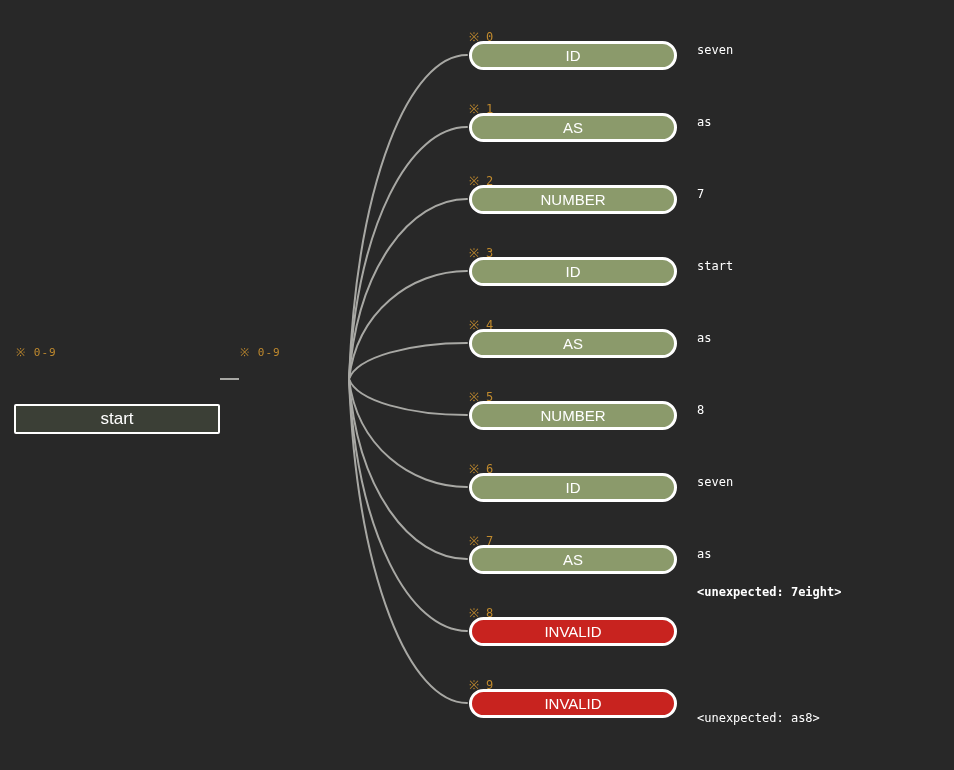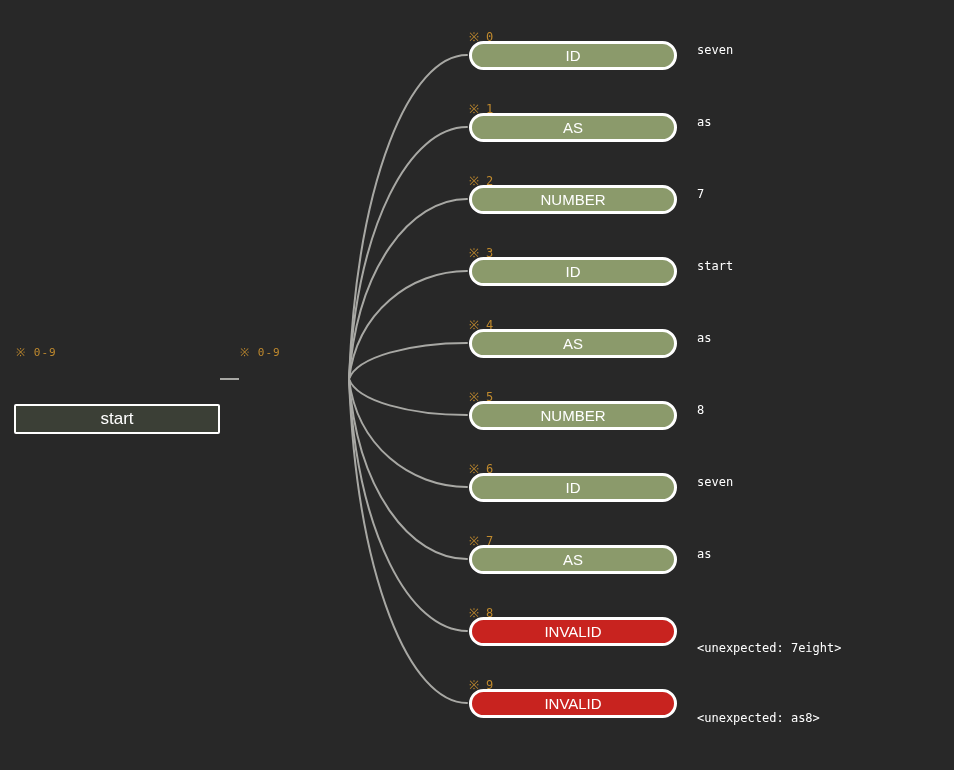--- a/index.html
+++ b/index.html
@@ -192,21 +192,21 @@
       <div class="value" style="top: 475px; position: absolute; z-index: 2;">seven</div>
       <div class="idx" style="top: 532px; position: absolute; z-index: 2;"><span class="mark">※</span><span style="margin-left: 6px;">7</span></div>
       <div class="pill token" style="top: 544.5px; position: absolute; z-index: 2;">
         <span>AS</span>
       </div>
       <div class="value" style="top: 547px; position: absolute; z-index: 2;">as</div>
       <div class="idx" style="top: 604px; position: absolute; z-index: 2;"><span class="mark">※</span><span style="margin-left: 6px;">8</span></div>
       <div class="pill invalid" style="top: 616.5px; position: absolute; z-index: 2;">
         <span>INVALID</span>
       </div>
-      <div class="value" style="top: 641px; position: absolute; z-index: 2;">&lt;unexpected: 7eight&gt;</div>
+      <div class="value" style="top: 585px; position: absolute; z-index: 2; font-weight: bold;">&lt;unexpected: 7eight&gt;</div>
       <div class="idx" style="top: 676px; position: absolute; z-index: 2;"><span class="mark">※</span><span style="margin-left: 6px;">9</span></div>
       <div class="pill invalid" style="top: 688.5px; position: absolute; z-index: 2;">
         <span>INVALID</span>
       </div>
       <div class="value" style="top: 711px; position: absolute; z-index: 2;">&lt;unexpected: as8&gt;</div>
     </div>
 
 </div>
 
 </body></html>

